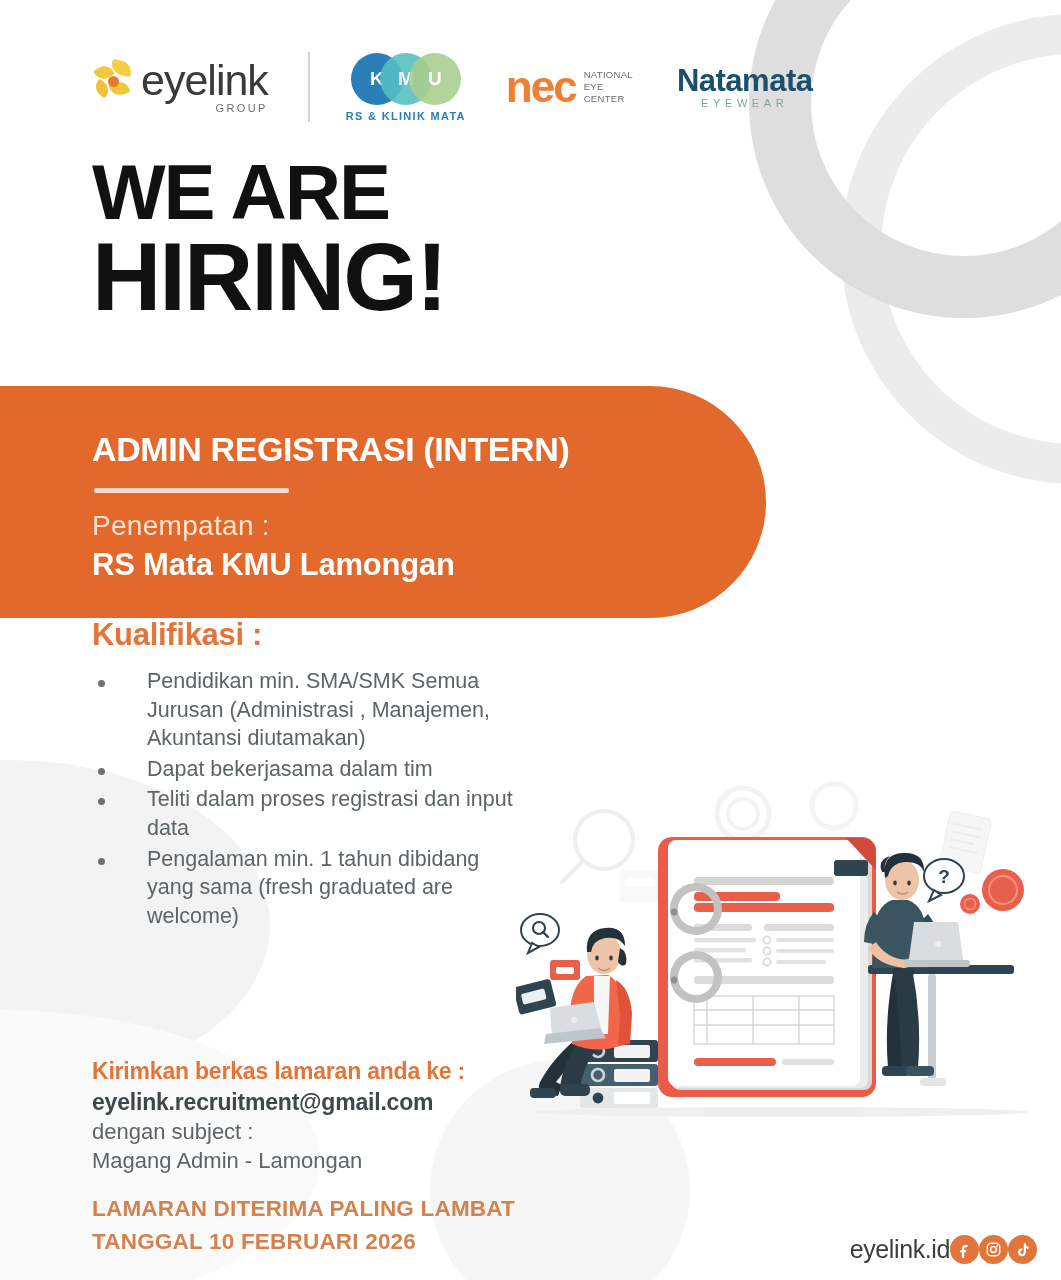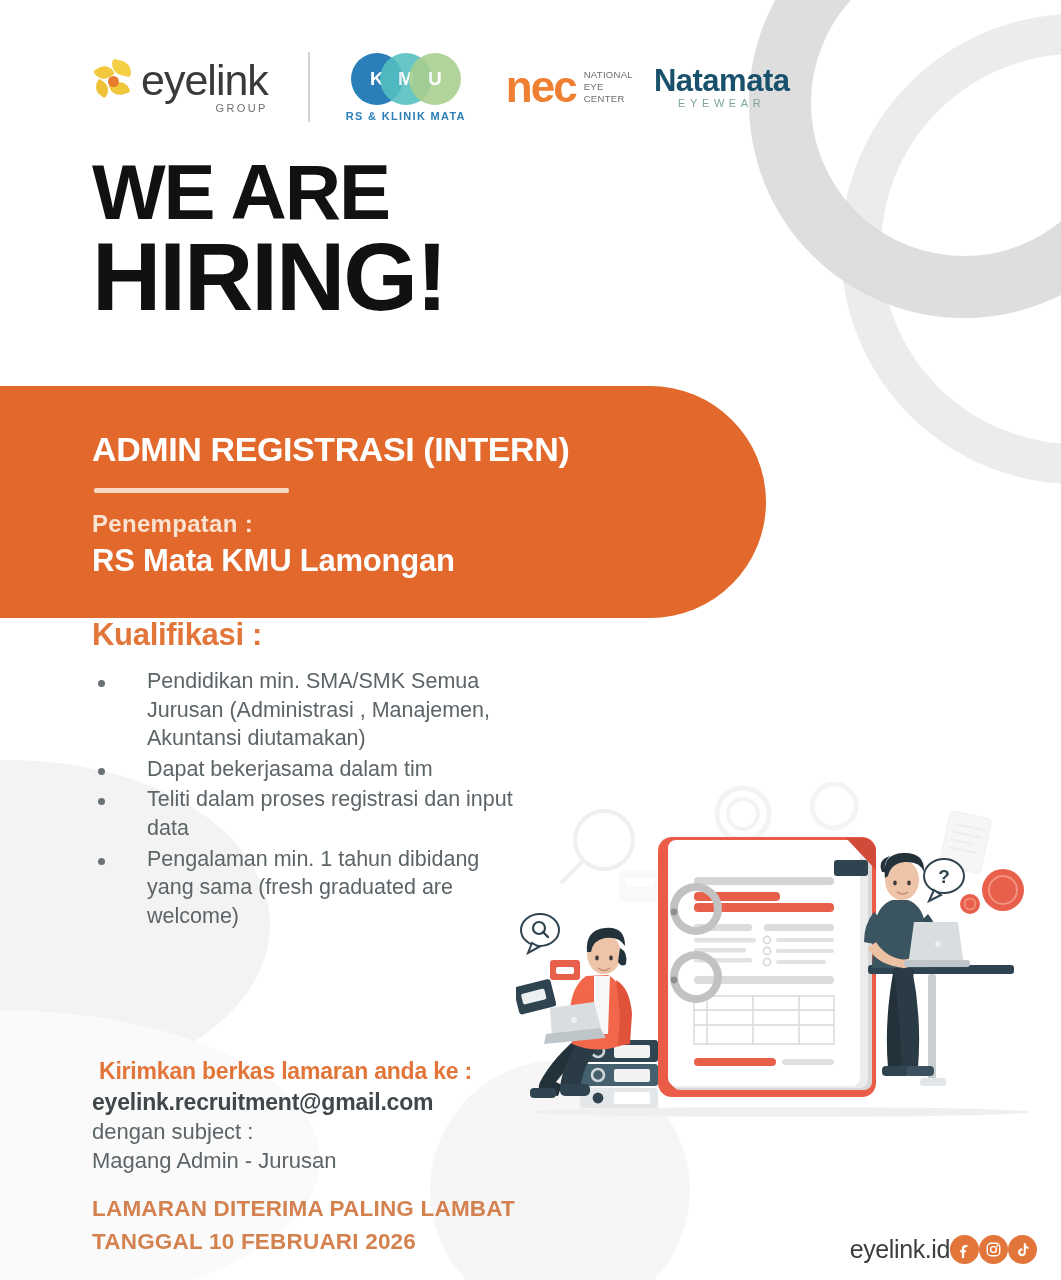--- a/index.html
+++ b/index.html
@@ -67,21 +67,21 @@
                    font-size:19px; font-weight:700; color:#fff; letter-spacing:0;}
   .kmu-circles .c1{ left:0;   background:#2a7fb8; }
   .kmu-circles .c2{ left:29px;background:#55bfc0; opacity:.88;}
   .kmu-circles .c3{ left:58px;background:#a8cf8e; opacity:.88;}
   .kmu-sub{ font-size:11px; font-weight:700; letter-spacing:1.3px; color:#2a7fb8; margin-top:5px;}
 
   .logo-nec{ display:flex; align-items:center; gap:8px; margin-left:40px;}
   .nec-word{ font-size:44px; font-weight:700; color:#ef8033; letter-spacing:-2px; line-height:.8; }
   .nec-sub{ font-size:9.5px; color:#6c6c6c; line-height:1.28; letter-spacing:.3px;}
 
-  .logo-nata{ display:flex; flex-direction:column; margin-left:21px;align-items:center; }
+  .logo-nata{ display:flex; flex-direction:column; margin-left:44px;align-items:center; }
   .nata-word{ font-size:31px; color:#19506b; font-weight:700; letter-spacing:-.5px; line-height:1; }
   .nata-sub{ font-size:11px; color:#7fa4a0; letter-spacing:4.6px; text-align:center; margin-top:1px;}
 
   
   #headline{ position:absolute; left:92px; top:157px; }
   #headline .l1, #headline .l2{
     font-weight:700; color:#111; letter-spacing:-2px; line-height:.92;
     font-family:"Liberation Sans", sans-serif;
   }
   #headline .l1{ font-size:78px; }
@@ -94,39 +94,39 @@
     background:#e2682c;
     border-radius:0 130px 130px 0;
     padding:44px 0 0 92px;
   }
   #orange-banner .role{
     color:#ffffff; font-size:34px; font-weight:700; letter-spacing:-.4px;
   }
   #orange-banner .rule{
     width:195px; height:5px; background:#f7d9c4; margin:19px 0 17px 2px; border-radius:2px;
   }
-  #orange-banner .place-lbl{ color:#fbe3d2; font-size:24px; font-weight:700; letter-spacing:.3px;}
+  #orange-banner .place-lbl{ color:#fbe3d2; font-size:28px; font-weight:400; letter-spacing:.3px;}
   #orange-banner .place-val{ color:#ffffff; font-size:31px; font-weight:700; margin-top:5px; letter-spacing:-.2px;}
 
   
   #quals{ position:absolute; left:92px; top:617px; width:430px; z-index:4; }
   #quals .q-title{ color:#e2763a; font-size:31px; font-weight:700; letter-spacing:-.3px; }
   #quals ul{ list-style:none; margin-top:14px; }
   #quals li{
     position:relative; padding-left:55px; color:#5c6468;
     font-size:21.5px; line-height:1.33; margin-bottom:2px;
   }
   #quals li::before{
     content:""; position:absolute; left:6px; top:13px;
     width:7px; height:7px; border-radius:50%; background:#6a7276;
   }
 
   
   #apply{ position:absolute; left:92px; top:1058px; z-index:4;}
-  #apply .a-head{ color:#e2763a; font-size:23px; font-weight:700; letter-spacing:-.2px;margin-left:7px;}
+  #apply .a-head{ color:#e2763a; font-size:23px; font-weight:700; letter-spacing:-.2px;}
   #apply .a-mail{ color:#3f474b; font-size:23px; font-weight:700; margin-top:4px; letter-spacing:-.2px;}
   #apply .a-line{ color:#5c6468; font-size:22px; margin-top:3px; }
 
   #deadline{ position:absolute; left:92px; top:1193px; z-index:4;}
   #deadline .d1,#deadline .d2{ color:#d3824f; font-size:22.5px; font-weight:700; letter-spacing:.2px; line-height:1.45;}
 
   
   #footer{ position:absolute; right:24px; bottom:16px; display:flex; align-items:center; z-index:5;}
   #footer .handle{ font-size:25px; color:#3d3d3d; letter-spacing:-.4px;}
   .soc{ width:29px;height:29px;border-radius:50%; background:#e2763a;
@@ -208,21 +208,21 @@
     <li>Dapat bekerjasama dalam tim</li>
     <li>Teliti dalam proses registrasi dan input data</li>
     <li>Pengalaman min. 1 tahun dibidang yang sama (fresh graduated are welcome)</li>
   </ul>
 </div>
 
 <div id="apply">
   <div class="a-head">Kirimkan berkas lamaran anda ke :</div>
   <div class="a-mail">eyelink.recruitment@gmail.com</div>
   <div class="a-line">dengan subject :</div>
-  <div class="a-line">Magang Admin - Jurusan</div>
+  <div class="a-line">Magang Admin - Lamongan</div>
 </div>
 
 <div id="deadline">
   <div class="d1">LAMARAN DITERIMA PALING LAMBAT</div>
   <div class="d2">TANGGAL 10 FEBRUARI 2026</div>
 </div>
 
 <div id="footer">
   <span class="handle">eyelink.id</span>
 

